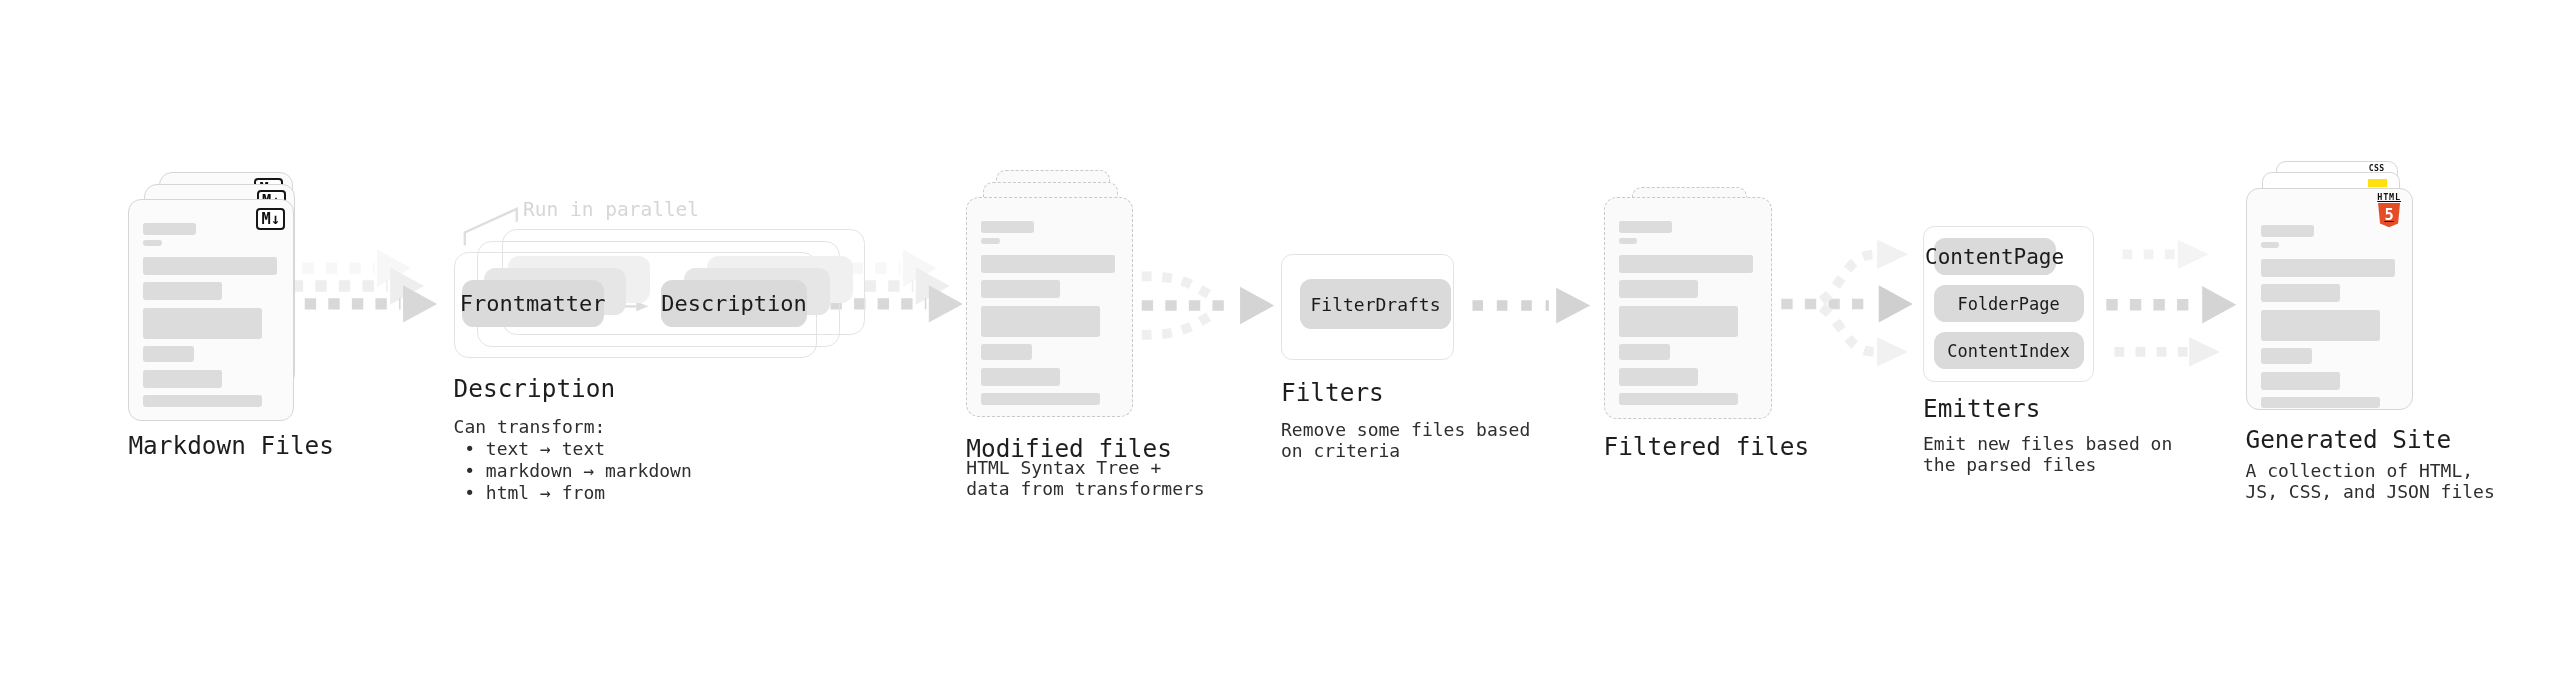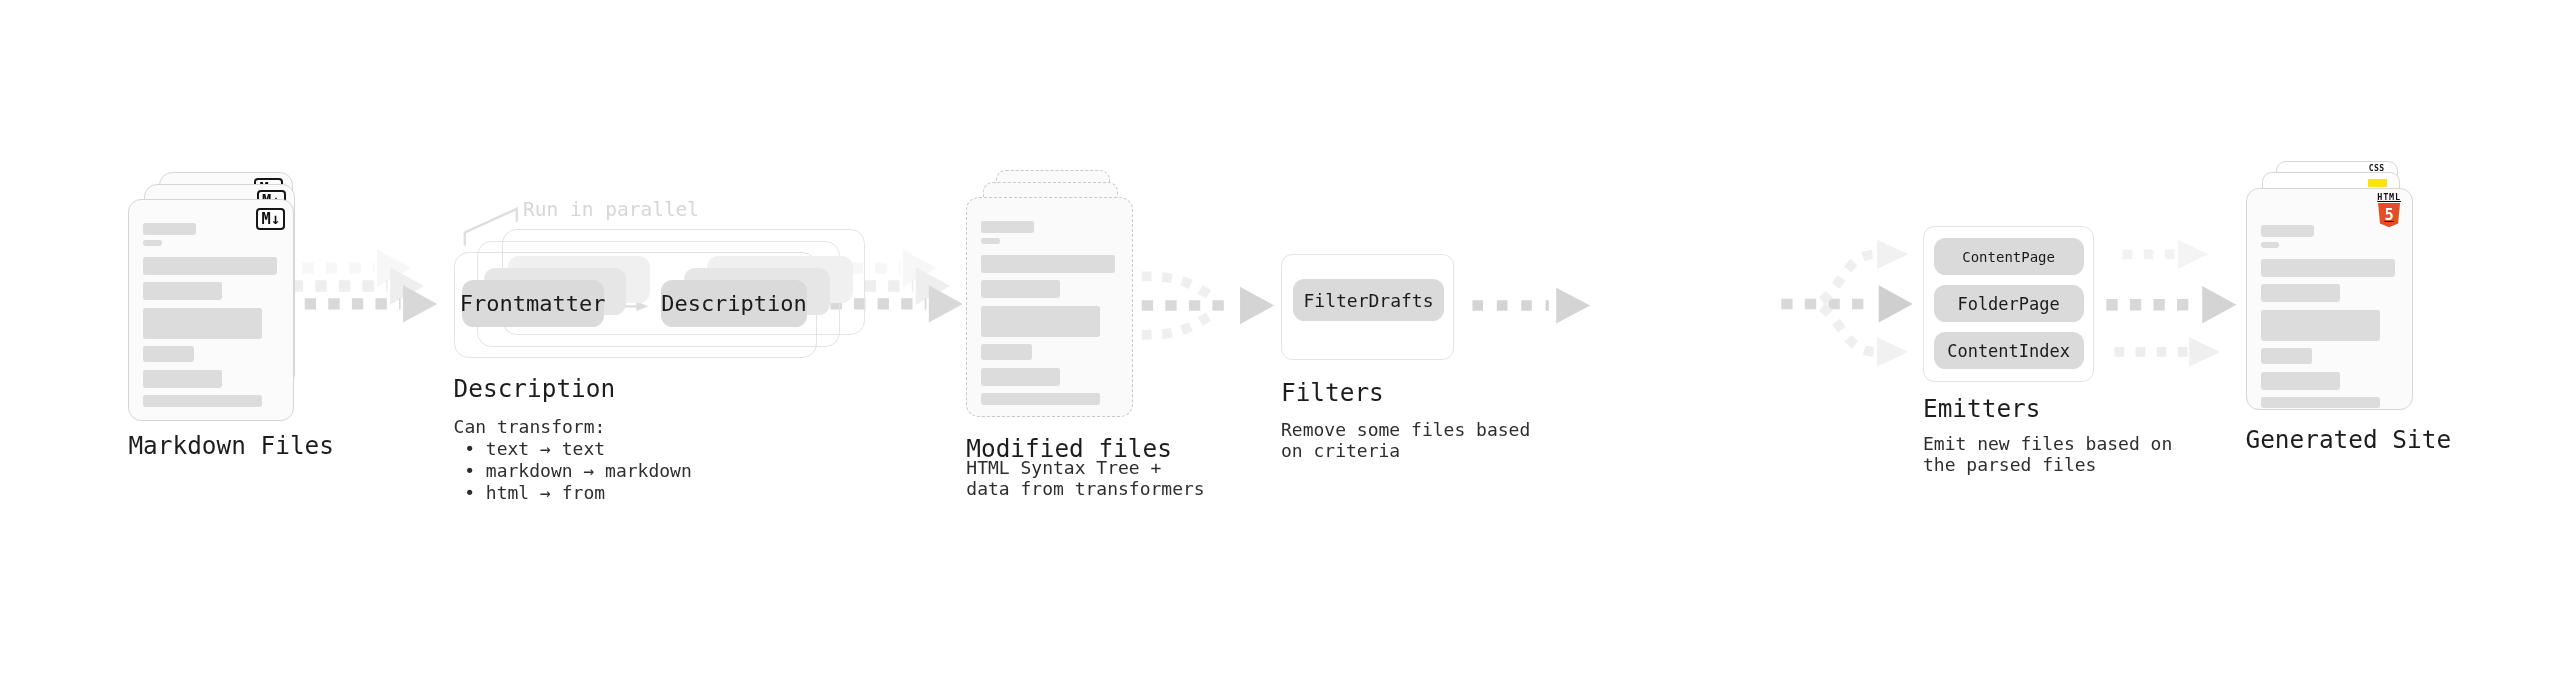--- a/index.html
+++ b/index.html
@@ -179,32 +179,48 @@
     </div>
     <div class="label" style="left:7.3px;top:271px;">Modified files</div>
     <div class="desc" style="left:7.3px;top:294px;">
       <div>HTML Syntax Tree +</div>
       <div>data from transformers</div>
     </div>
   </div>
 
   <div class="stage" style="left:1281px;top:254px;width:211px;height:203px;">
     <div class="container-outline" style="left:0;top:0;width:173px;height:106px;border-radius:11.4px;"></div>
-    <div class="gbox" style="left:12px;top:25px;width:151px;height:42px;font-size:18px;">FilterDrafts</div>
+    <div class="gbox" style="left:19px;top:25px;width:151px;height:50px;font-size:18px;">FilterDrafts</div>
     <div class="label" style="left:0;top:124px;">Filters</div>
     <div class="desc" style="left:0;top:165px;">
       <div>Remove some files based</div>
       <div>on criteria</div>
     </div>
   </div>
 
+  <div class="stage" style="left:1597px;top:171px;width:195px;height:293px;">
+    <div class="file-card dashed" style="left:35px;top:16.3px;width:115px;height:41px;border-radius:9.8px;"></div>
+    <div class="file-card dashed" style="left:6.5px;top:26px;width:168px;height:222px;">
+      <div class="bars">
+        <i class="b-t"></i>
+          <i class="b-xs"></i>
+          <i class="b-xl"></i>
+          <i class="b-md"></i>
+          <i class="b-tall"></i>
+          <i class="b-sm"></i>
+          <i class="b-md"></i>
+          <i class="b-lg"></i>
+      </div>
+    </div>
+    <div class="label" style="left:6.5px;top:261px;">Filtered files</div>
+  </div>
 
   <div class="stage" style="left:1923px;top:226px;width:203px;height:260px;">
     <div class="container-outline" style="left:0;top:0;width:171px;height:156px;border-radius:11.4px;"></div>
-    <div class="gbox" style="left:10.6px;top:12.2px;width:150px;height:37px;font-size:14px;">ContentPage</div>
+    <div class="gbox" style="left:10.6px;top:12.2px;width:122px;height:37px;font-size:21px;">ContentPage</div>
     <div class="gbox" style="left:10.6px;top:59px;width:150px;height:37px;font-size:17px;">FolderPage</div>
     <div class="gbox" style="left:10.6px;top:106px;width:150px;height:37px;font-size:17px;">ContentIndex</div>
     <div class="label" style="left:0;top:168px;text-align:right;">Emitters</div>
     <div class="desc" style="left:0;top:207px;">
       <div>Emit new files based on</div>
       <div>the parsed files</div>
     </div>
   </div>
 
   <div class="stage" style="left:2239px;top:154px;width:228px;height:349px;">
@@ -229,16 +245,20 @@
           <i class="b-xs"></i>
           <i class="b-xl"></i>
           <i class="b-md"></i>
           <i class="b-tall"></i>
           <i class="b-sm"></i>
           <i class="b-md"></i>
           <i class="b-lg" style="height:11.4px;"></i>
       </div>
     </div>
     <div class="label" style="left:6.5px;top:271px;">Generated Site</div>
+    <div class="desc" style="left:6.5px;top:306px;">
+      <div>A collection of HTML,</div>
+      <div>JS, CSS, and JSON files</div>
+    </div>
   </div>
 
 </div>
 
 
 </body></html>

